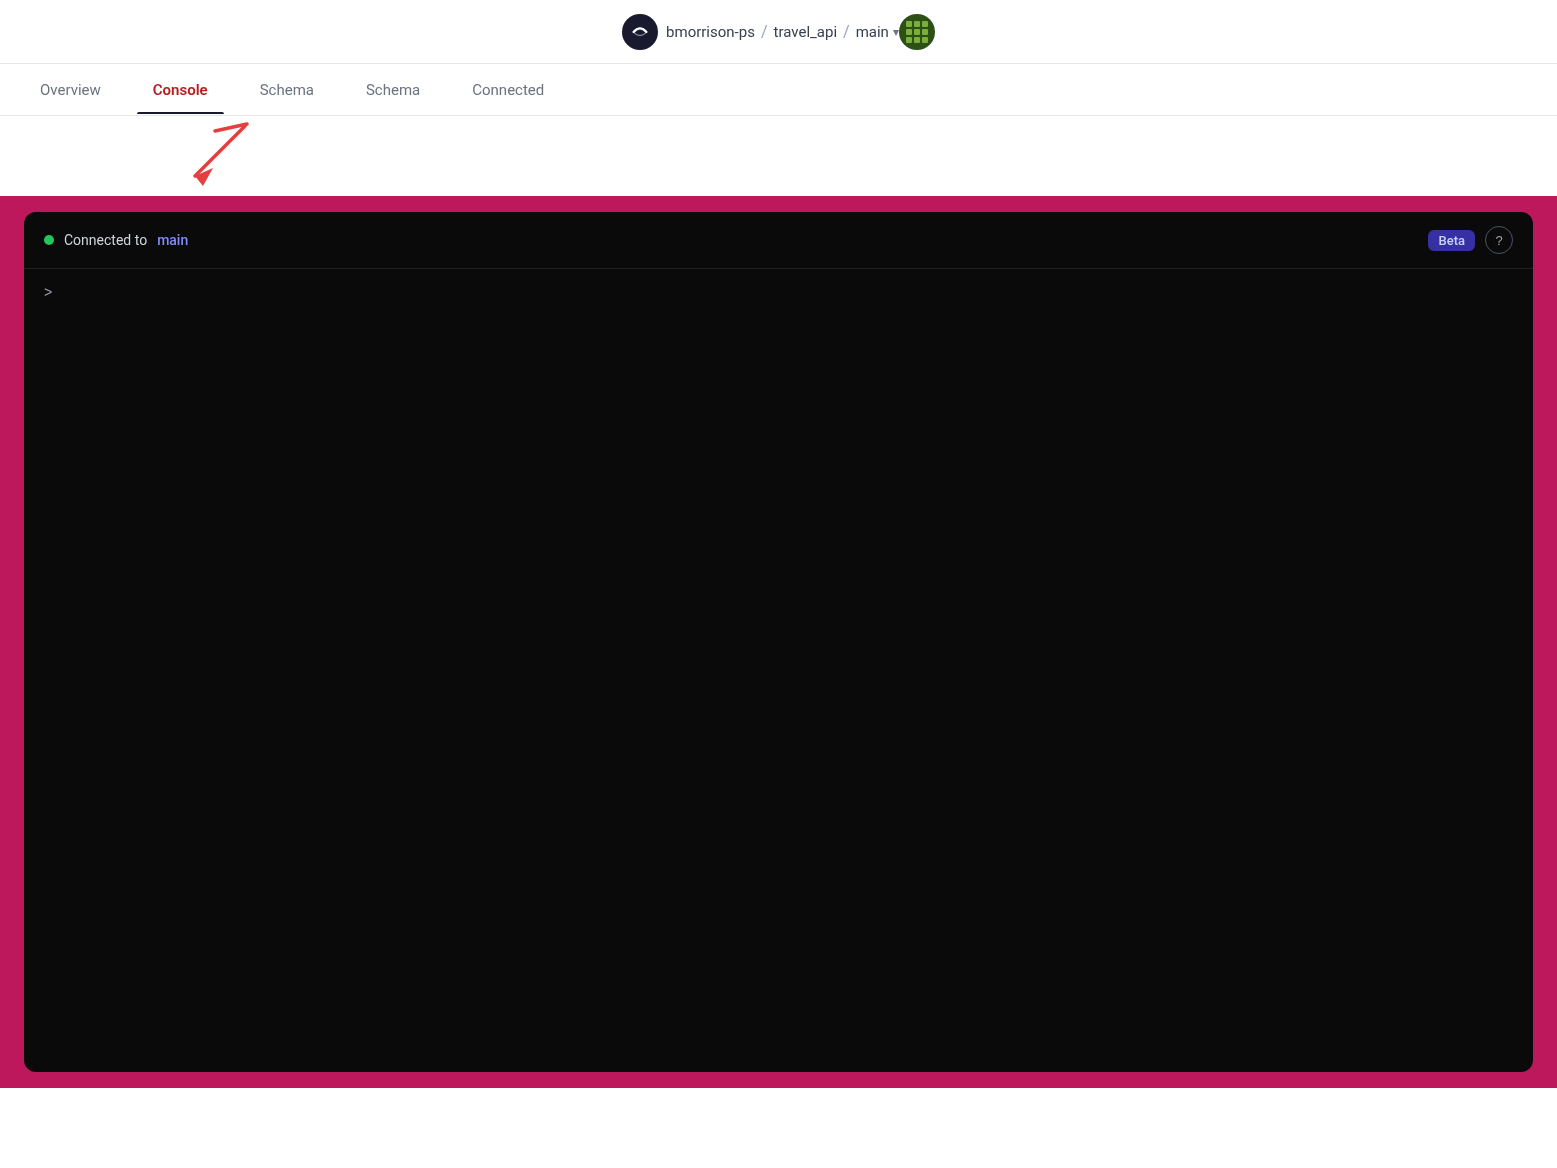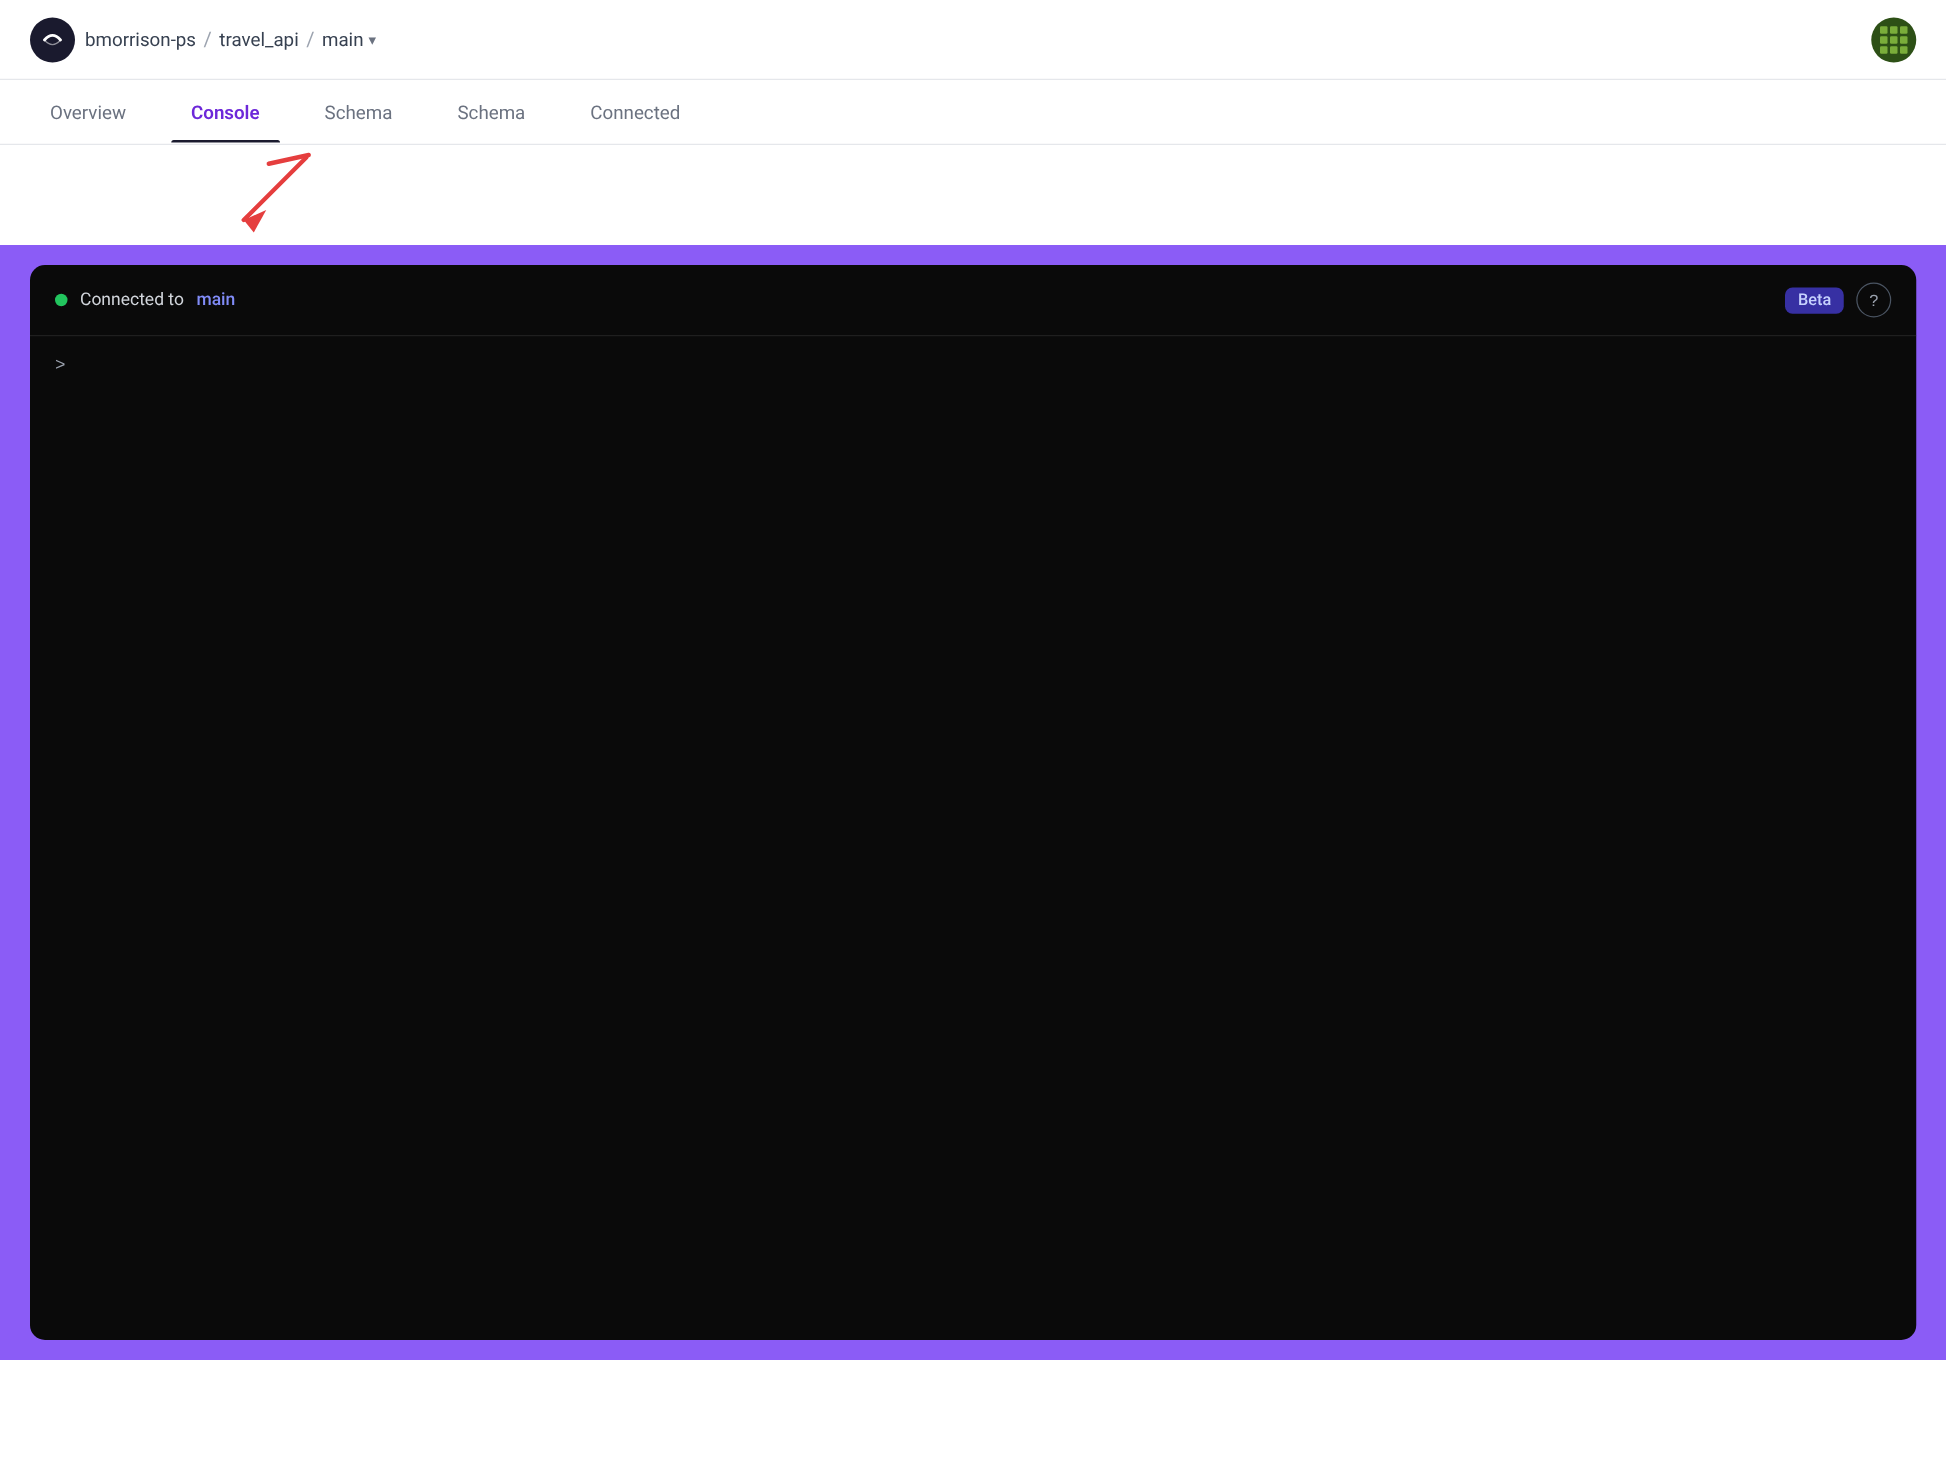--- a/index.html
+++ b/index.html
@@ -13,21 +13,21 @@
       background: #ffffff;
       width: 1557px;
       min-height: 1168px;
       color: #1a1a1a;
     }
 
     
     .top-nav {
       display: flex;
       align-items: center;
-      justify-content: space-between;
+      justify-content: center;
       padding: 0 24px;
       height: 64px;
       border-bottom: 1px solid #e5e7eb;
     }
 
     .nav-left {
       display: flex;
       align-items: center;
       gap: 8px;
     }
@@ -116,40 +116,40 @@
       padding: 14px 16px;
       font-size: 15px;
       color: #6b7280;
       cursor: pointer;
       position: relative;
       white-space: nowrap;
       font-weight: 400;
     }
 
     .tab-item.active {
-      color: #6d28d9;
+      color: #b91c1c;
       font-weight: 600;
       text-align: center;
     }
 
     .tab-item.active::after {
       content: '';
       position: absolute;
       bottom: -1px;
       left: 0;
       right: 0;
       height: 2px;
       background: #1a1a2e;
       border-radius: 2px 2px 0 0;
     }
 
     
     .main-content {
       padding: 16px 24px;
-      background: #8b5cf6;
+      background: #be185d;
     }
 
     .console-container {
       background: #0a0a0a;
       border-radius: 12px;
       overflow: hidden;
       min-height: 860px;
       position: relative;
     }
 

